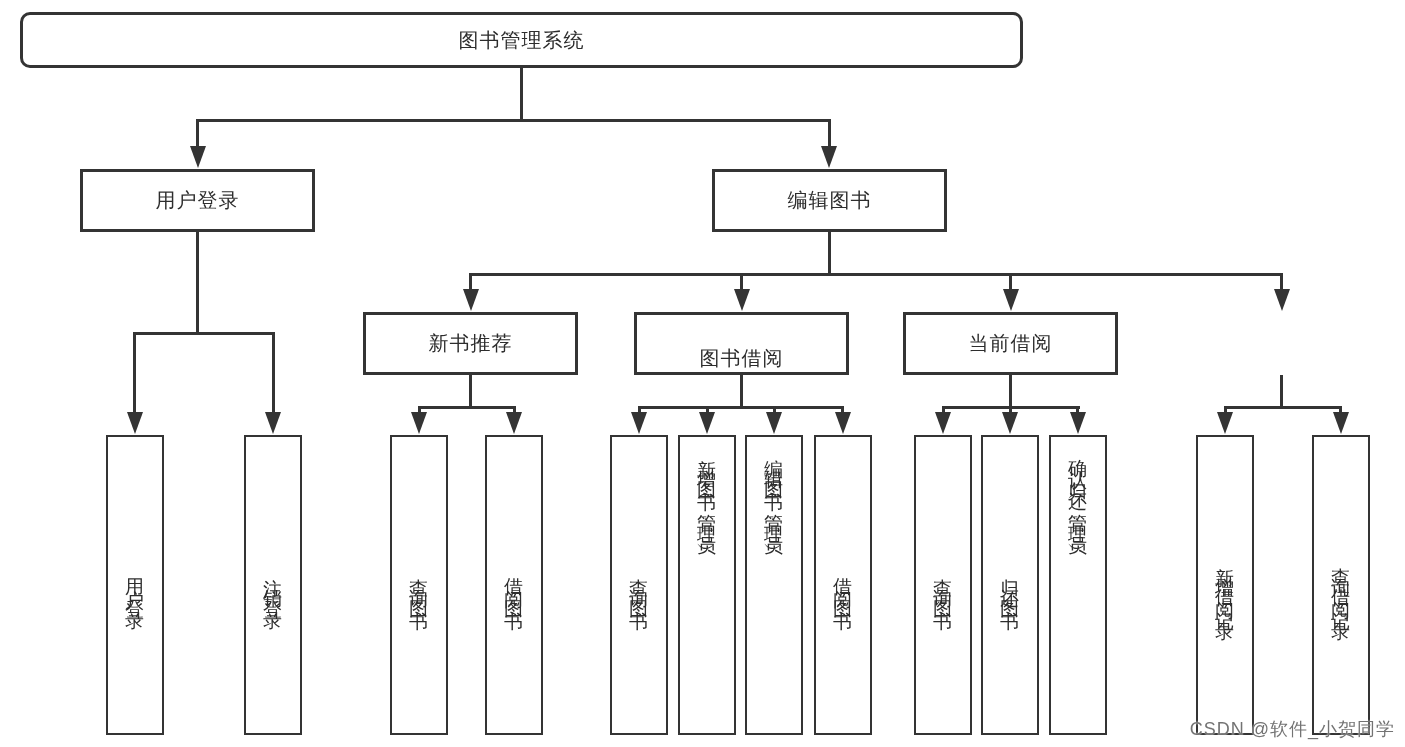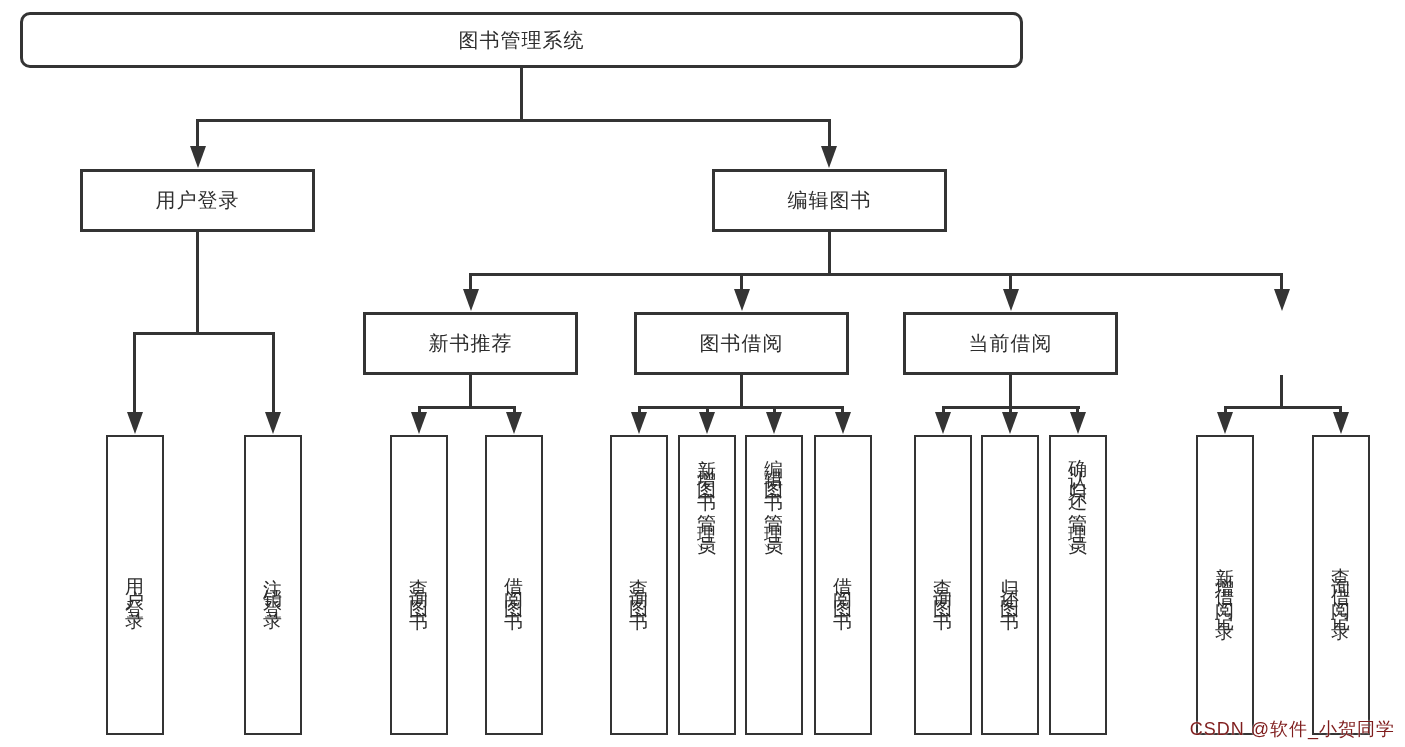--- a/index.html
+++ b/index.html
@@ -41,21 +41,21 @@
   .arrow{
     position:absolute;width:0;height:0;
     border-left:8px solid transparent;
     border-right:8px solid transparent;
     border-top:22px solid #343434;
   }
   .watermark{
     position:absolute;
     right:10px;top:717px;
     font-size:18px;
-    color:#7f1d1d;
+    color:#737373;
     letter-spacing:1px;
     text-shadow:0 0 2px #ffffff;
     white-space:nowrap;
   }
 </style>
 </head>
 <body>
 
 <div class="canvas">
 
@@ -84,21 +84,21 @@
   <div class="line" style="left:740px;top:273px;width:3px;height:19px;"></div>
   <div class="arrow" style="left:734px;top:289px;"></div>
   <div class="line" style="left:1009px;top:273px;width:3px;height:19px;"></div>
   <div class="arrow" style="left:1003px;top:289px;"></div>
   <div class="line" style="left:1280px;top:273px;width:3px;height:19px;"></div>
   <div class="arrow" style="left:1274px;top:289px;"></div>
 
   <div class="node node-h" style="left:363px;top:312px;width:215px;height:63px;">
     <span>新书推荐</span>
   </div>
-  <div class="node node-h" style="left:634px;top:312px;width:215px;height:63px;">
+  <div class="node node-h" style="left:634px;top:312px;width:215px;height:63px;align-items:flex-end;">
     <span>图书借阅</span>
   </div>
   <div class="node node-h" style="left:903px;top:312px;width:215px;height:63px;">
     <span>当前借阅</span>
   </div>
 
   <div class="line" style="left:196px;top:232px;width:3px;height:103px;"></div>
   <div class="line" style="left:133px;top:332px;width:142px;height:3px;"></div>
   <div class="line" style="left:133px;top:332px;width:3px;height:84px;"></div>
   <div class="arrow" style="left:127px;top:412px;"></div>

